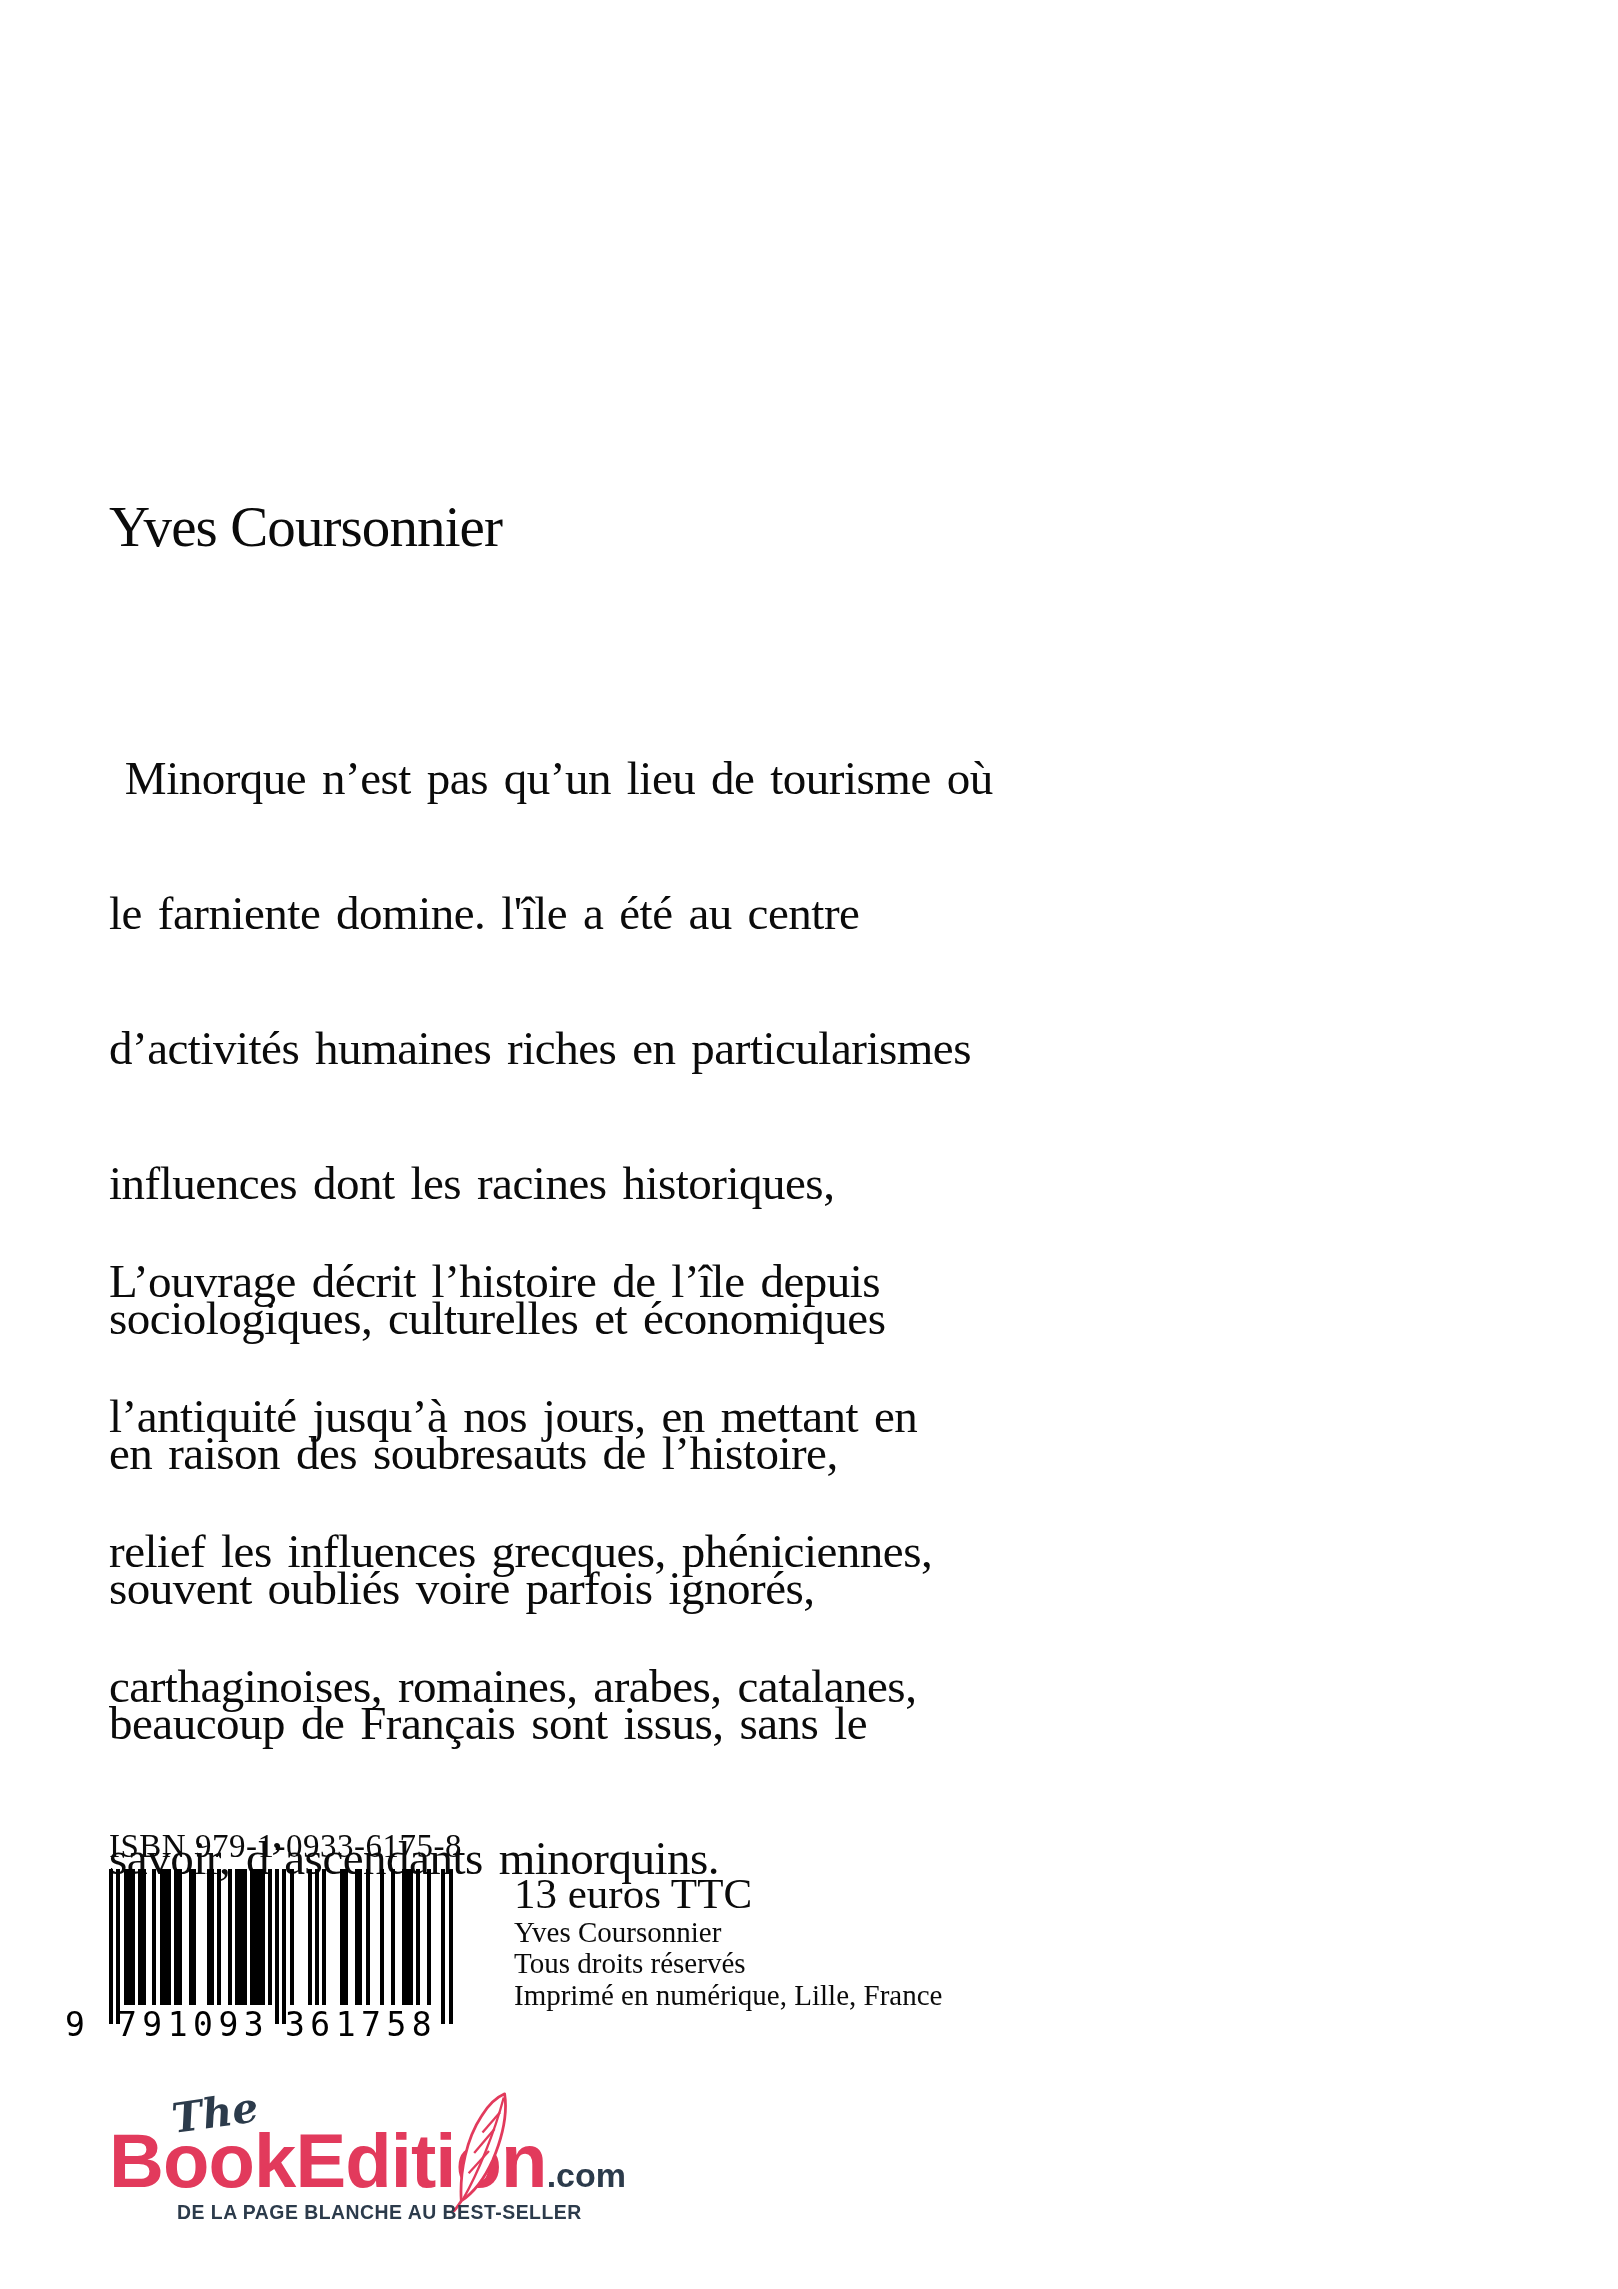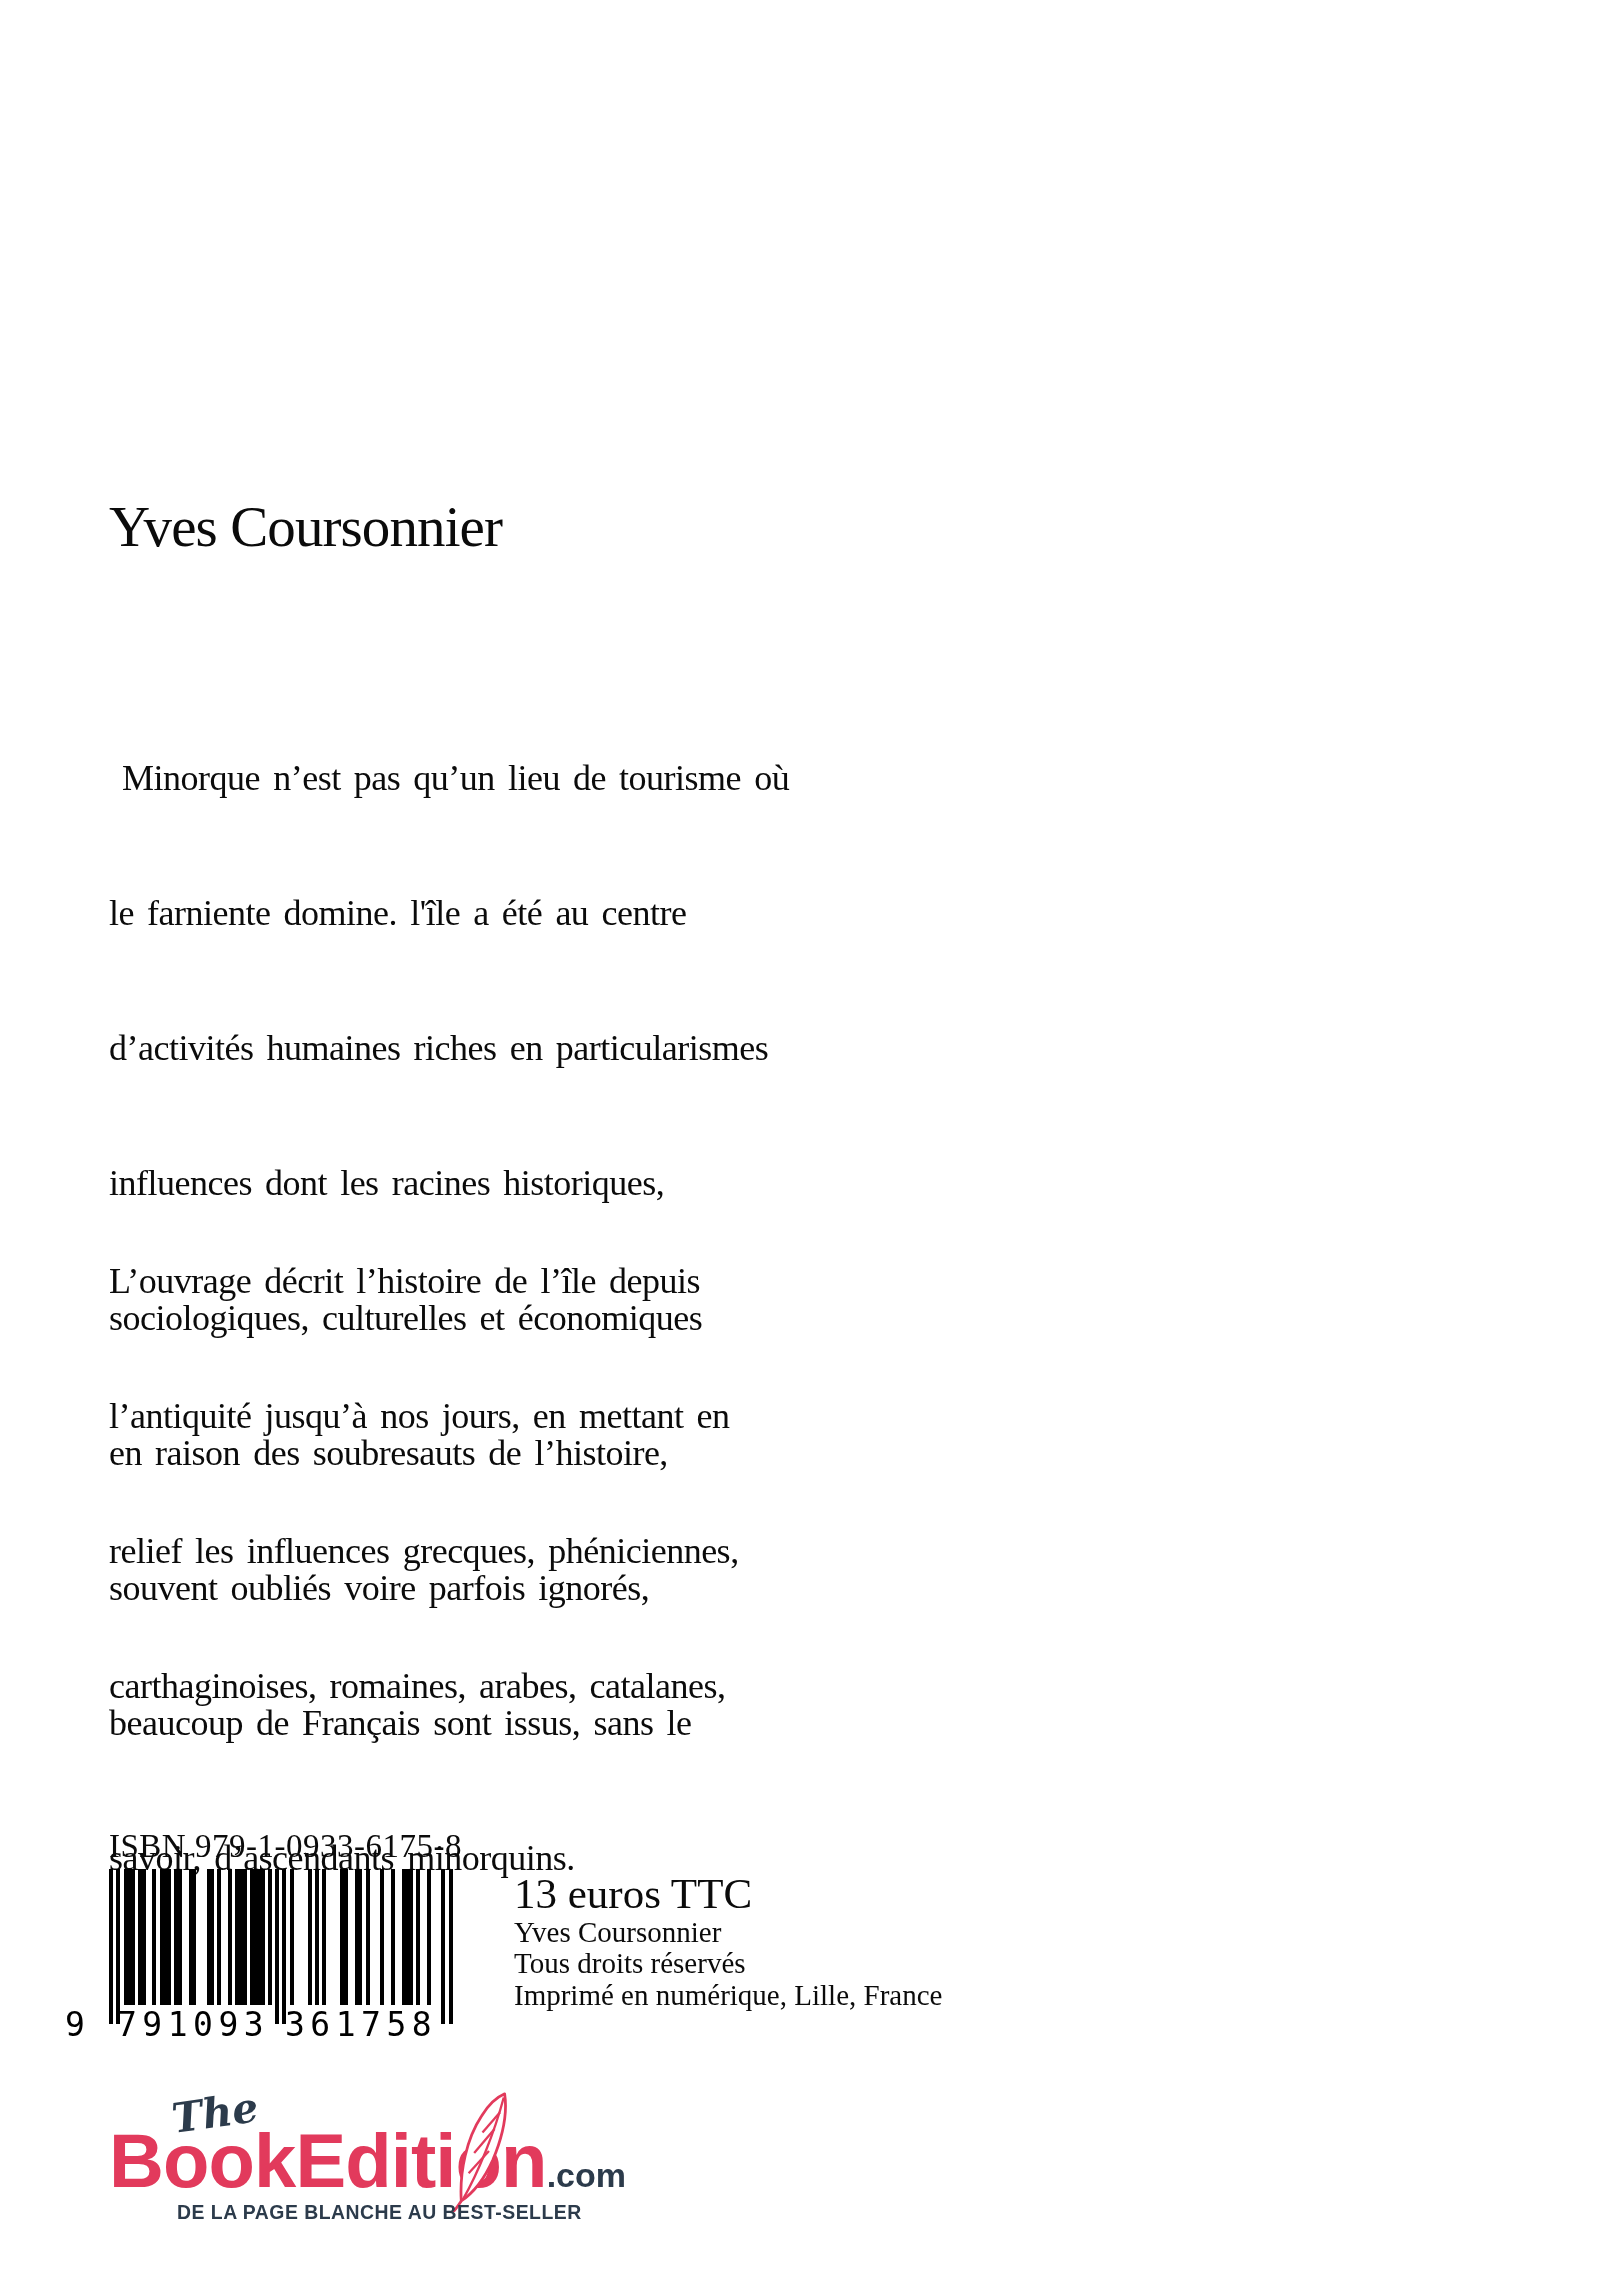--- a/index.html
+++ b/index.html
@@ -21,21 +21,21 @@
     position:absolute;left:109px;top:374px;margin:0;
     font-size:70px;font-weight:normal;letter-spacing:-0.9px;
     line-height:1;white-space:nowrap;
   }
   .author{
     position:absolute;left:109px;top:498px;
     font-size:57px;letter-spacing:-0.9px;line-height:1;white-space:nowrap;
   }
   .para{
     position:absolute;left:109px;
-    font-size:36px;line-height:45px;letter-spacing:-0.5px;word-spacing:4.6px;
+    font-size:47px;line-height:45px;letter-spacing:-0.5px;word-spacing:4.6px;
     white-space:pre;
   }
   .para1{top:666px;}
   .para2{top:1169px;}
   .para .line{height:45px;white-space:pre;}
   .isbn-label{
     position:absolute;left:109px;top:1830px;
     font-size:33px;letter-spacing:0.5px;line-height:1;white-space:nowrap;
   }
   .barcode{position:absolute;left:0;top:0;}

